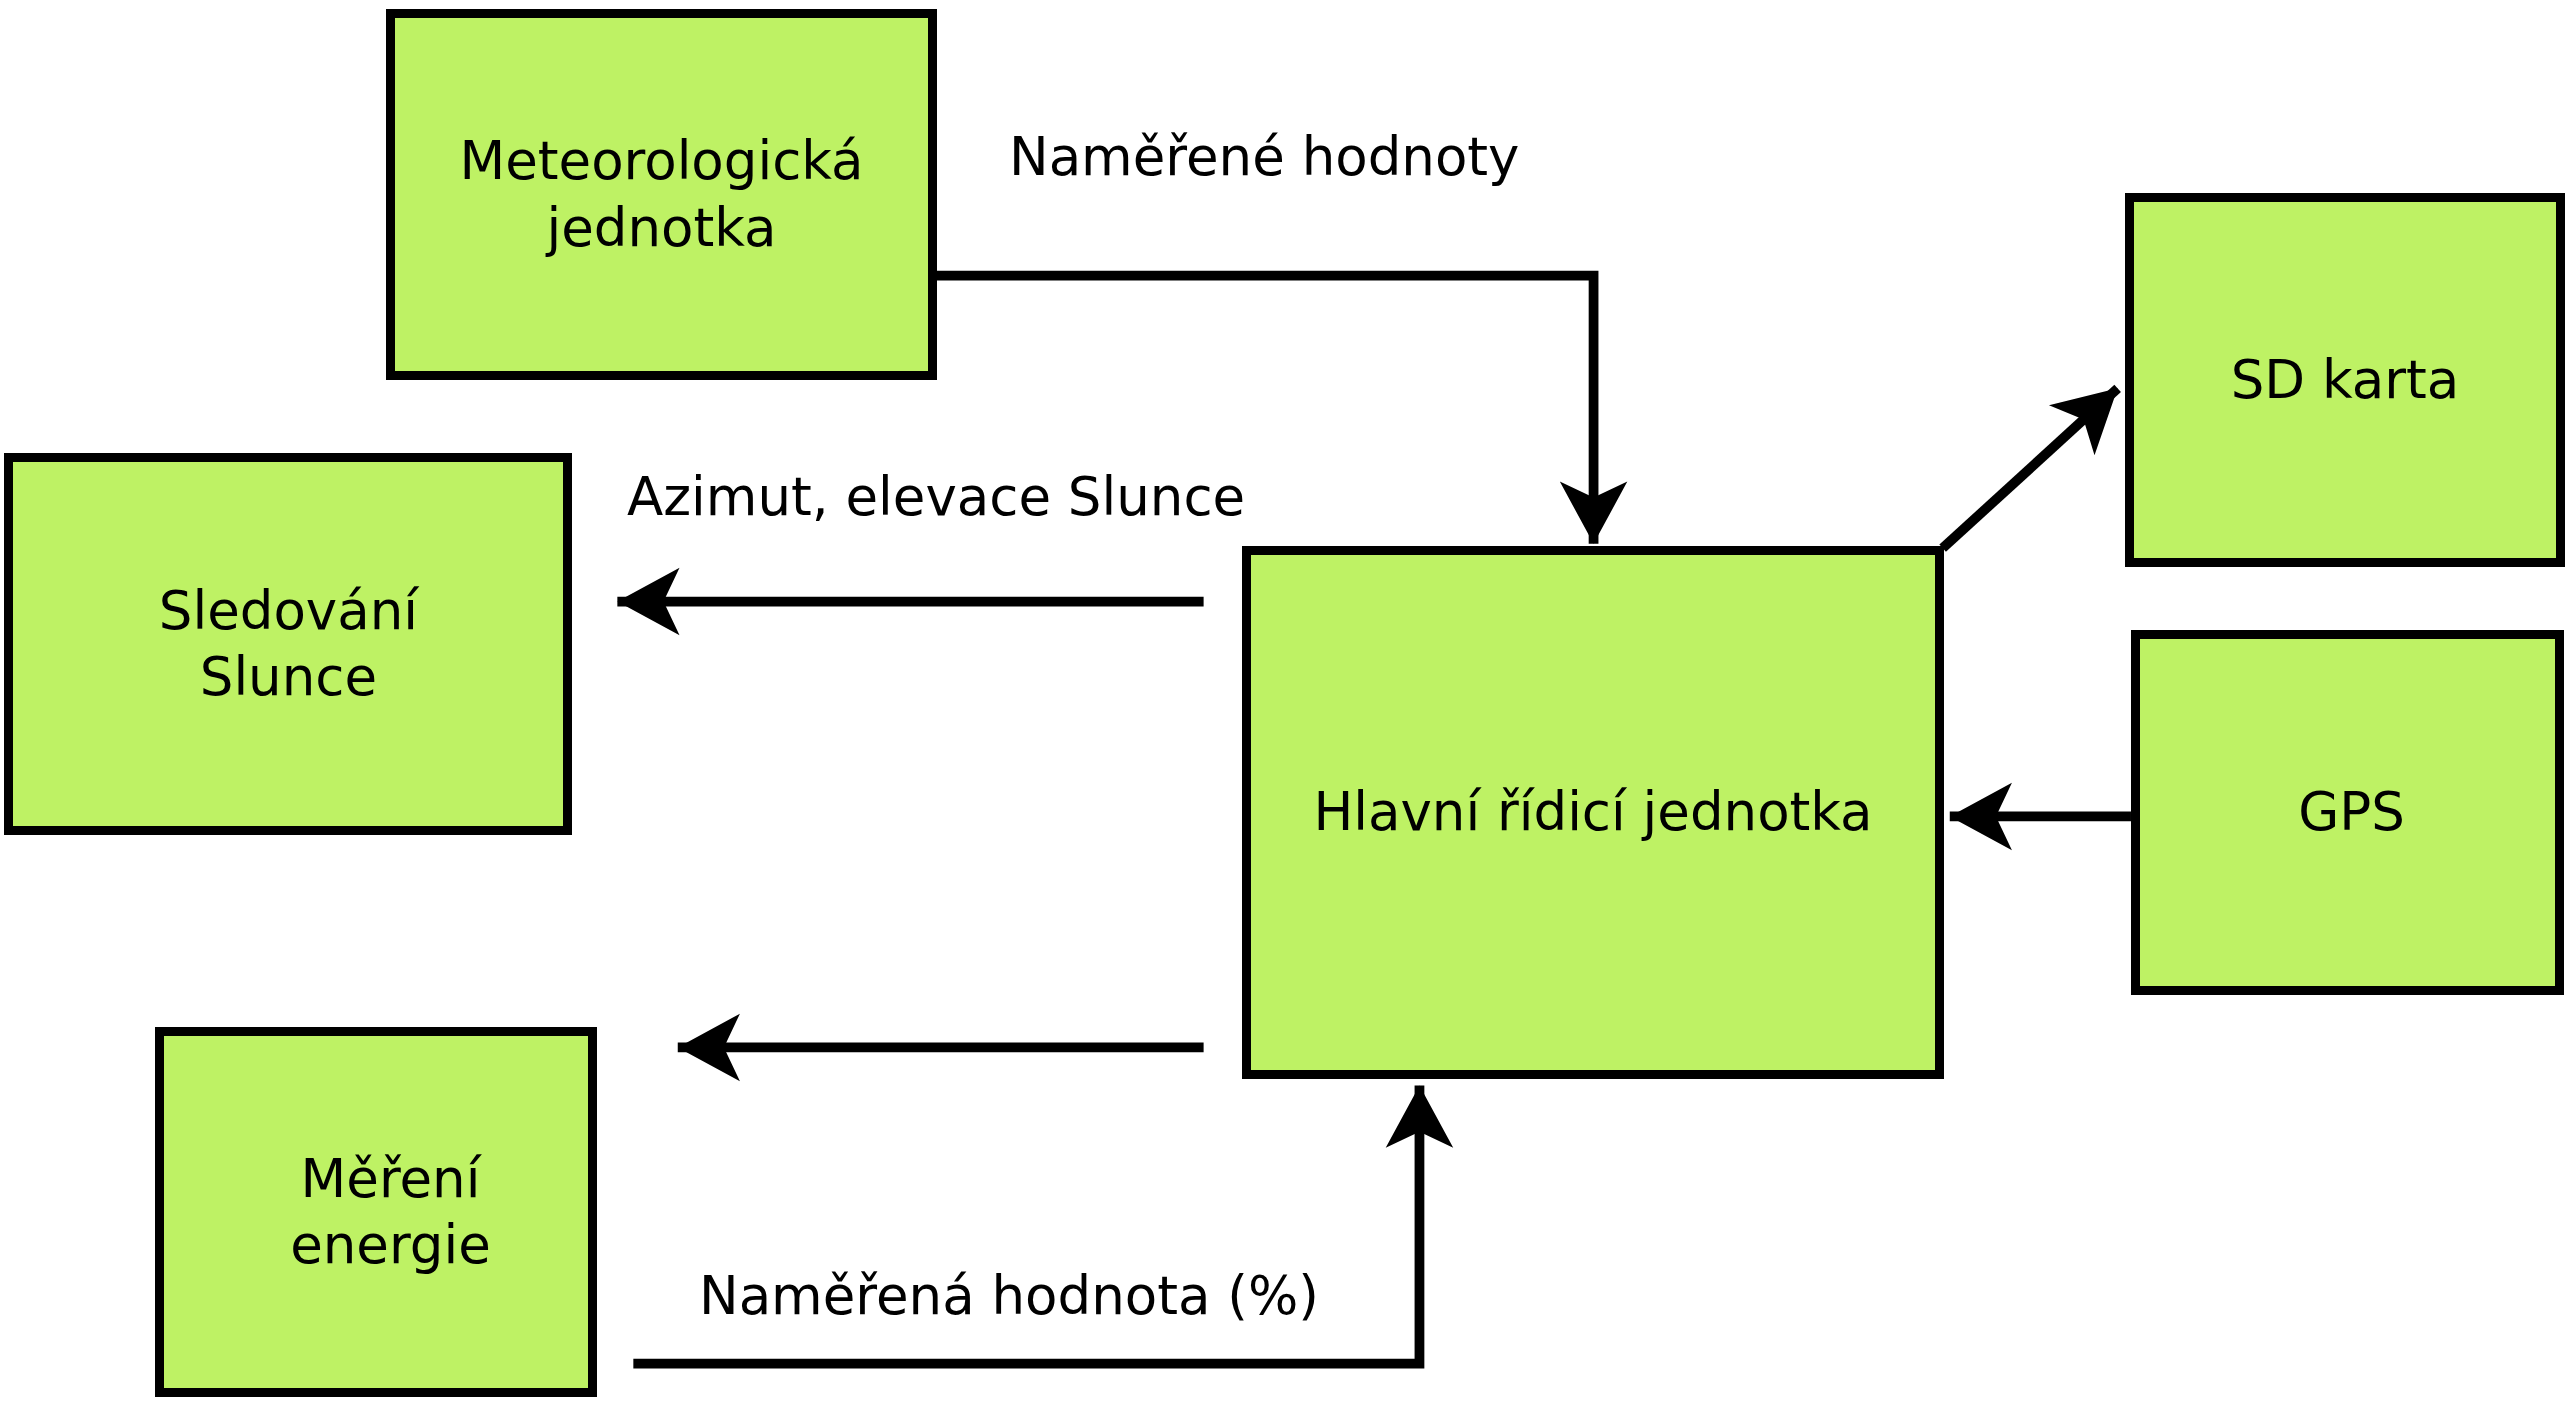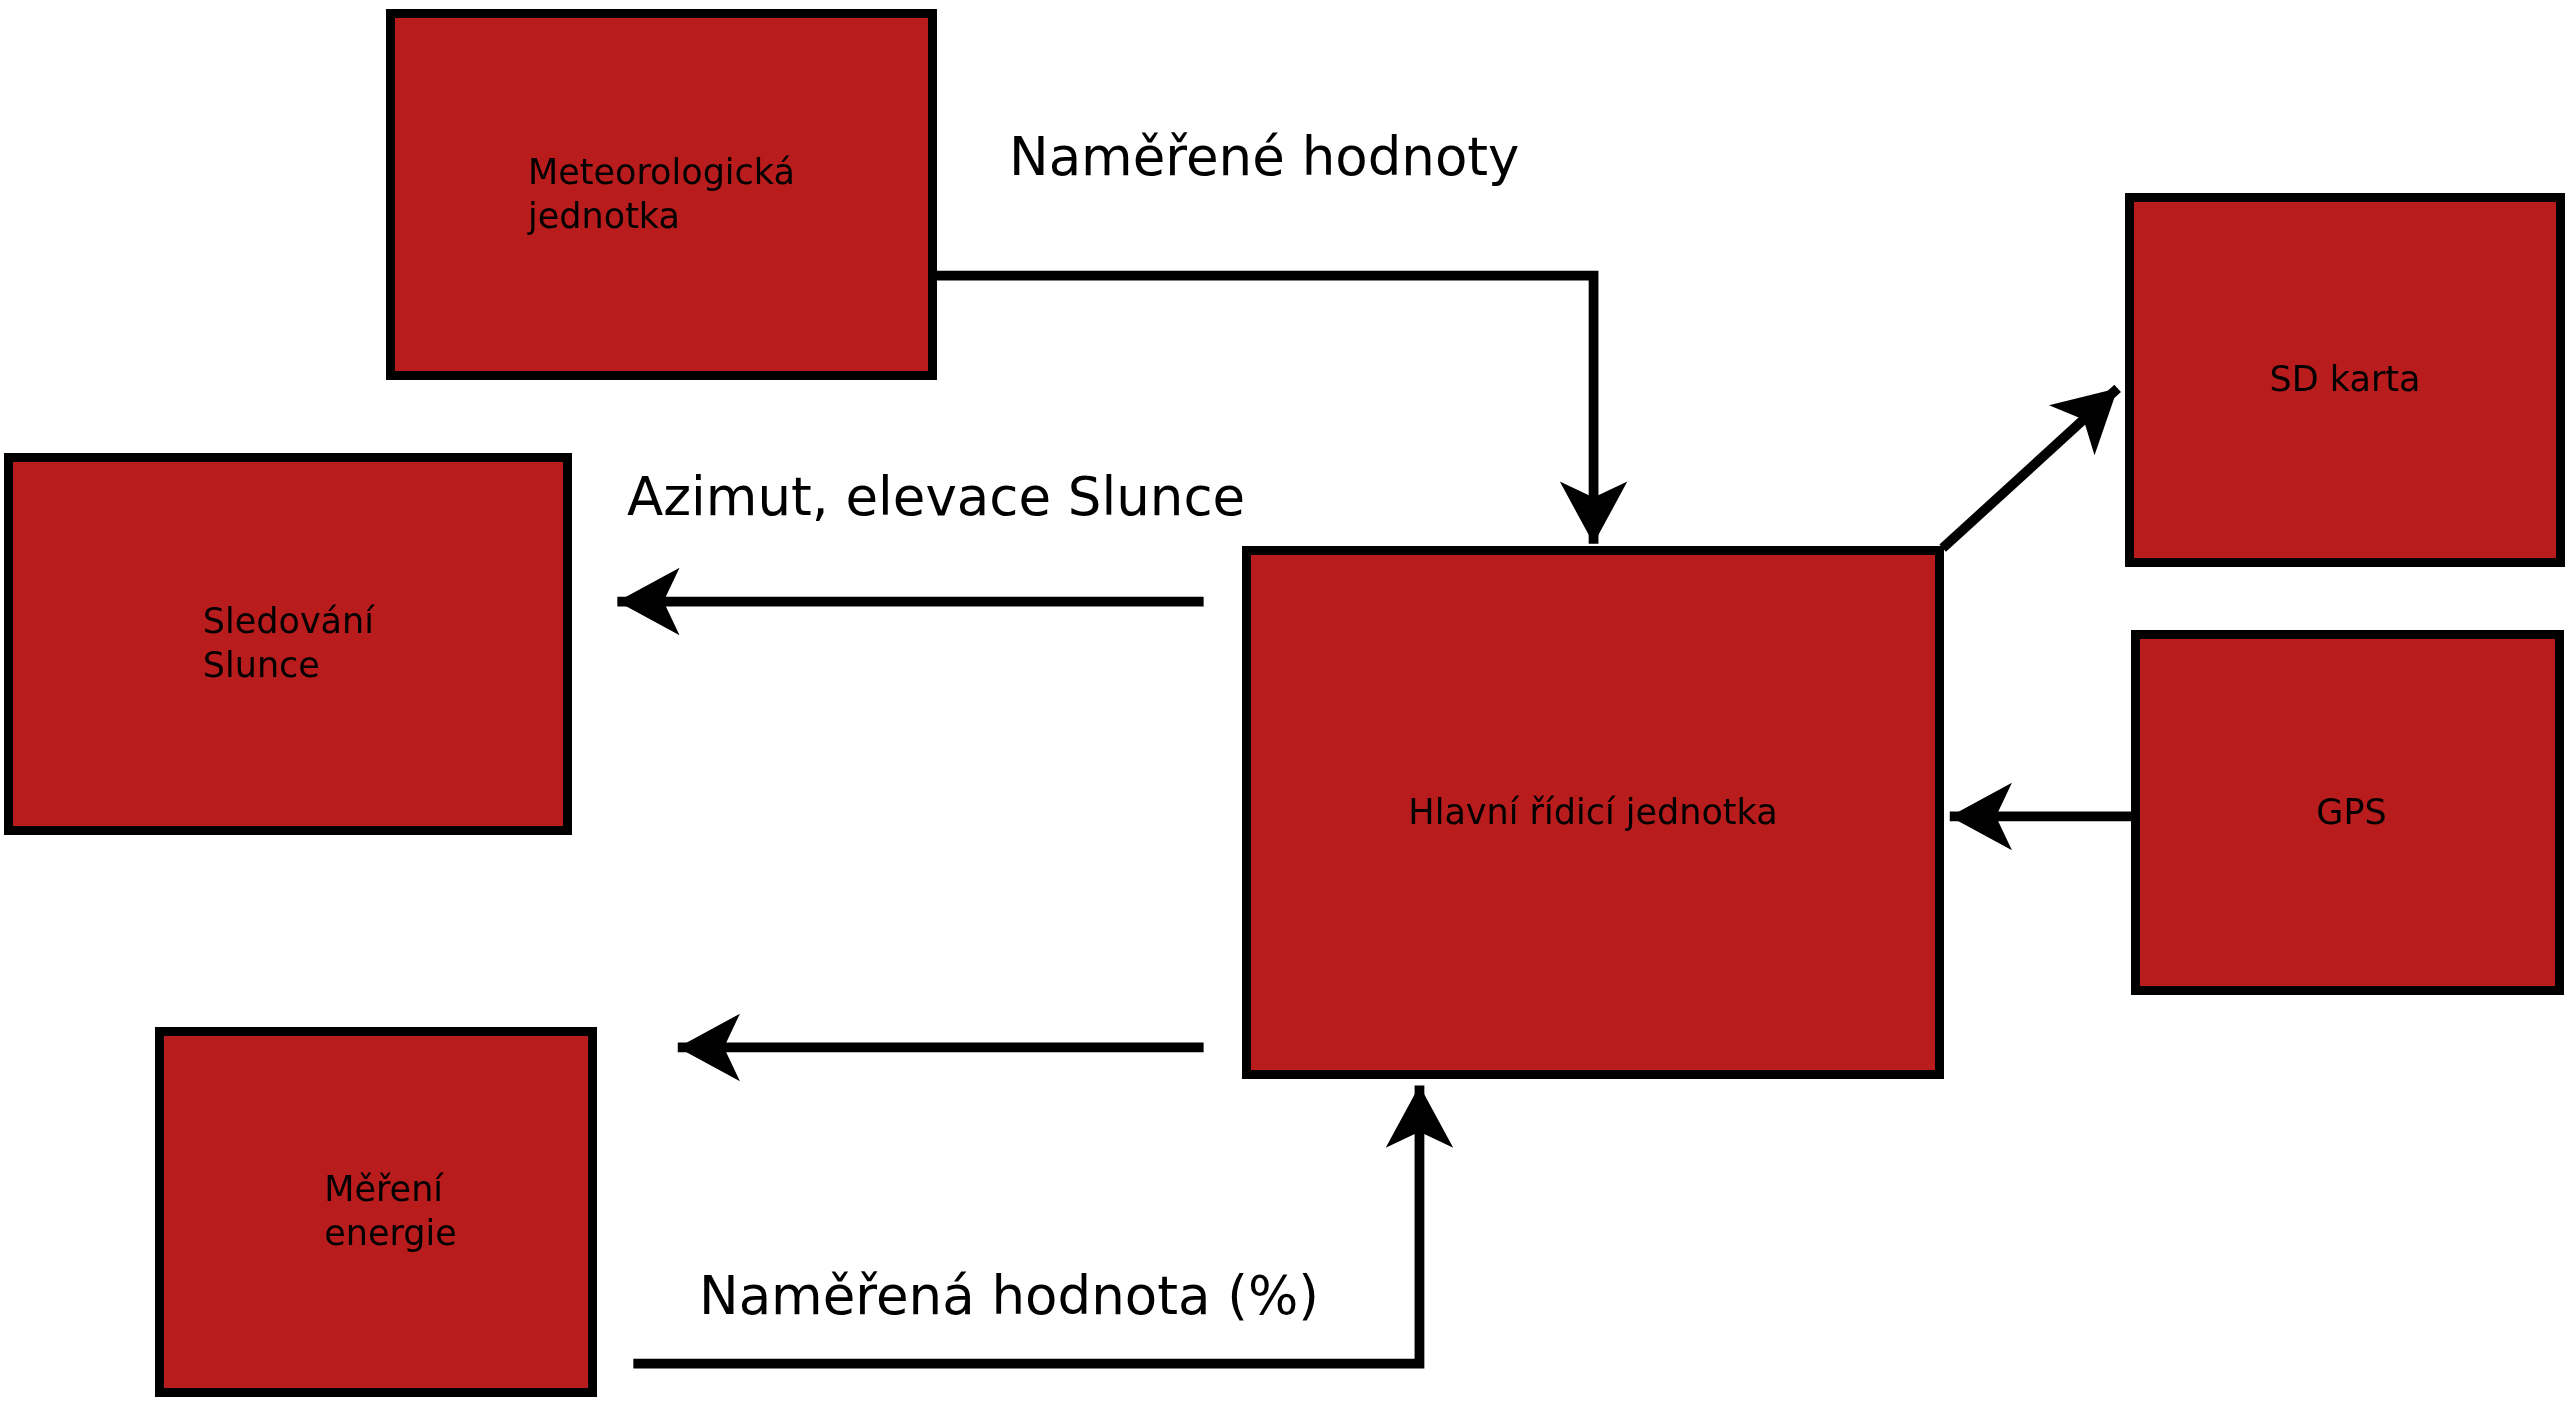--- a/index.html
+++ b/index.html
@@ -13,26 +13,26 @@
     height: 1402px;
     background: #ffffff;
     font-family: "DejaVu Sans", "Liberation Sans", sans-serif;
     color: #000000;
     overflow: hidden;
   }
   .node {
     position: absolute;
     box-sizing: border-box;
     border: 9.8px solid #000000;
-    background: #b91c1c;
+    background: #bef264;
     display: flex;
     align-items: center;
     justify-content: center;
-    text-align: left;
-    font-size: 35px;
+    text-align: center;
+    font-size: 53px;
     line-height: 1.25;
     white-space: pre-line;
   }
   .edge-label {
     position: absolute;
     font-size: 53px;
     line-height: 1.25;
     white-space: pre-line;
   }
   #edges-svg {

